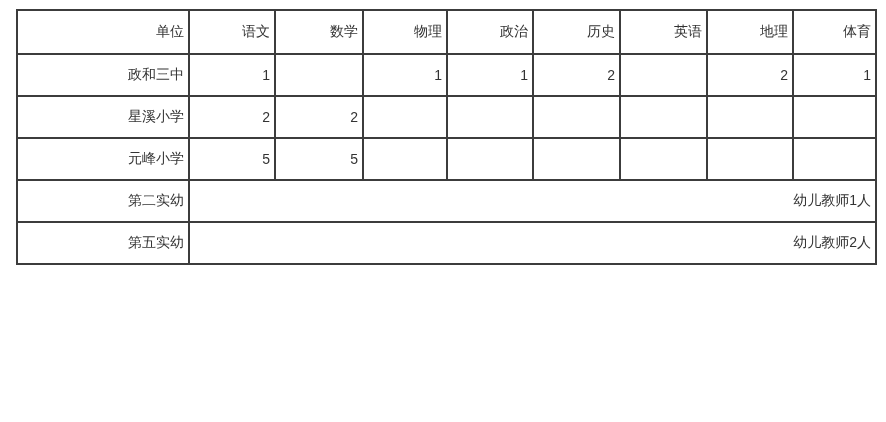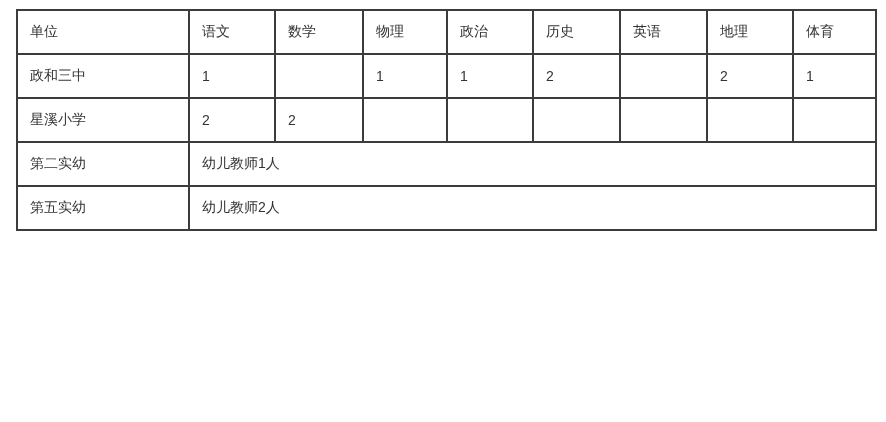--- a/index.html
+++ b/index.html
@@ -20,26 +20,26 @@
     left: 16px;
     top: 9px;
     width: 859px;
     table-layout: fixed;
     border-collapse: collapse;
     background: #ffffff;
   }
   table.staffing th,
   table.staffing td {
     border: 2px solid #3c3c3c;
-    text-align: left;
+    text-align: right;
     vertical-align: middle;
     font-size: 14px;
     font-weight: normal;
     color: #333333;
-    padding: 12px;
+    padding: 4px;
     overflow: hidden;
     white-space: nowrap;
   }
   table.staffing thead tr { height: 44px; }
   table.staffing tbody tr { height: 42px; }
 </style>
 </head>
 <body>
 
 <div class="page">
@@ -85,20 +85,31 @@
         <td>2</td>
         <td>2</td>
         <td></td>
         <td></td>
         <td></td>
         <td></td>
         <td></td>
         <td></td>
       </tr>
       <tr>
+        <td>元峰小学</td>
+        <td>5</td>
+        <td>5</td>
+        <td></td>
+        <td></td>
+        <td></td>
+        <td></td>
+        <td></td>
+        <td></td>
+      </tr>
+      <tr>
         <td>第二实幼</td>
         <td colspan="8">幼儿教师1人</td>
       </tr>
       <tr>
         <td>第五实幼</td>
         <td colspan="8">幼儿教师2人</td>
       </tr>
     </tbody>
   </table>
 </div>

